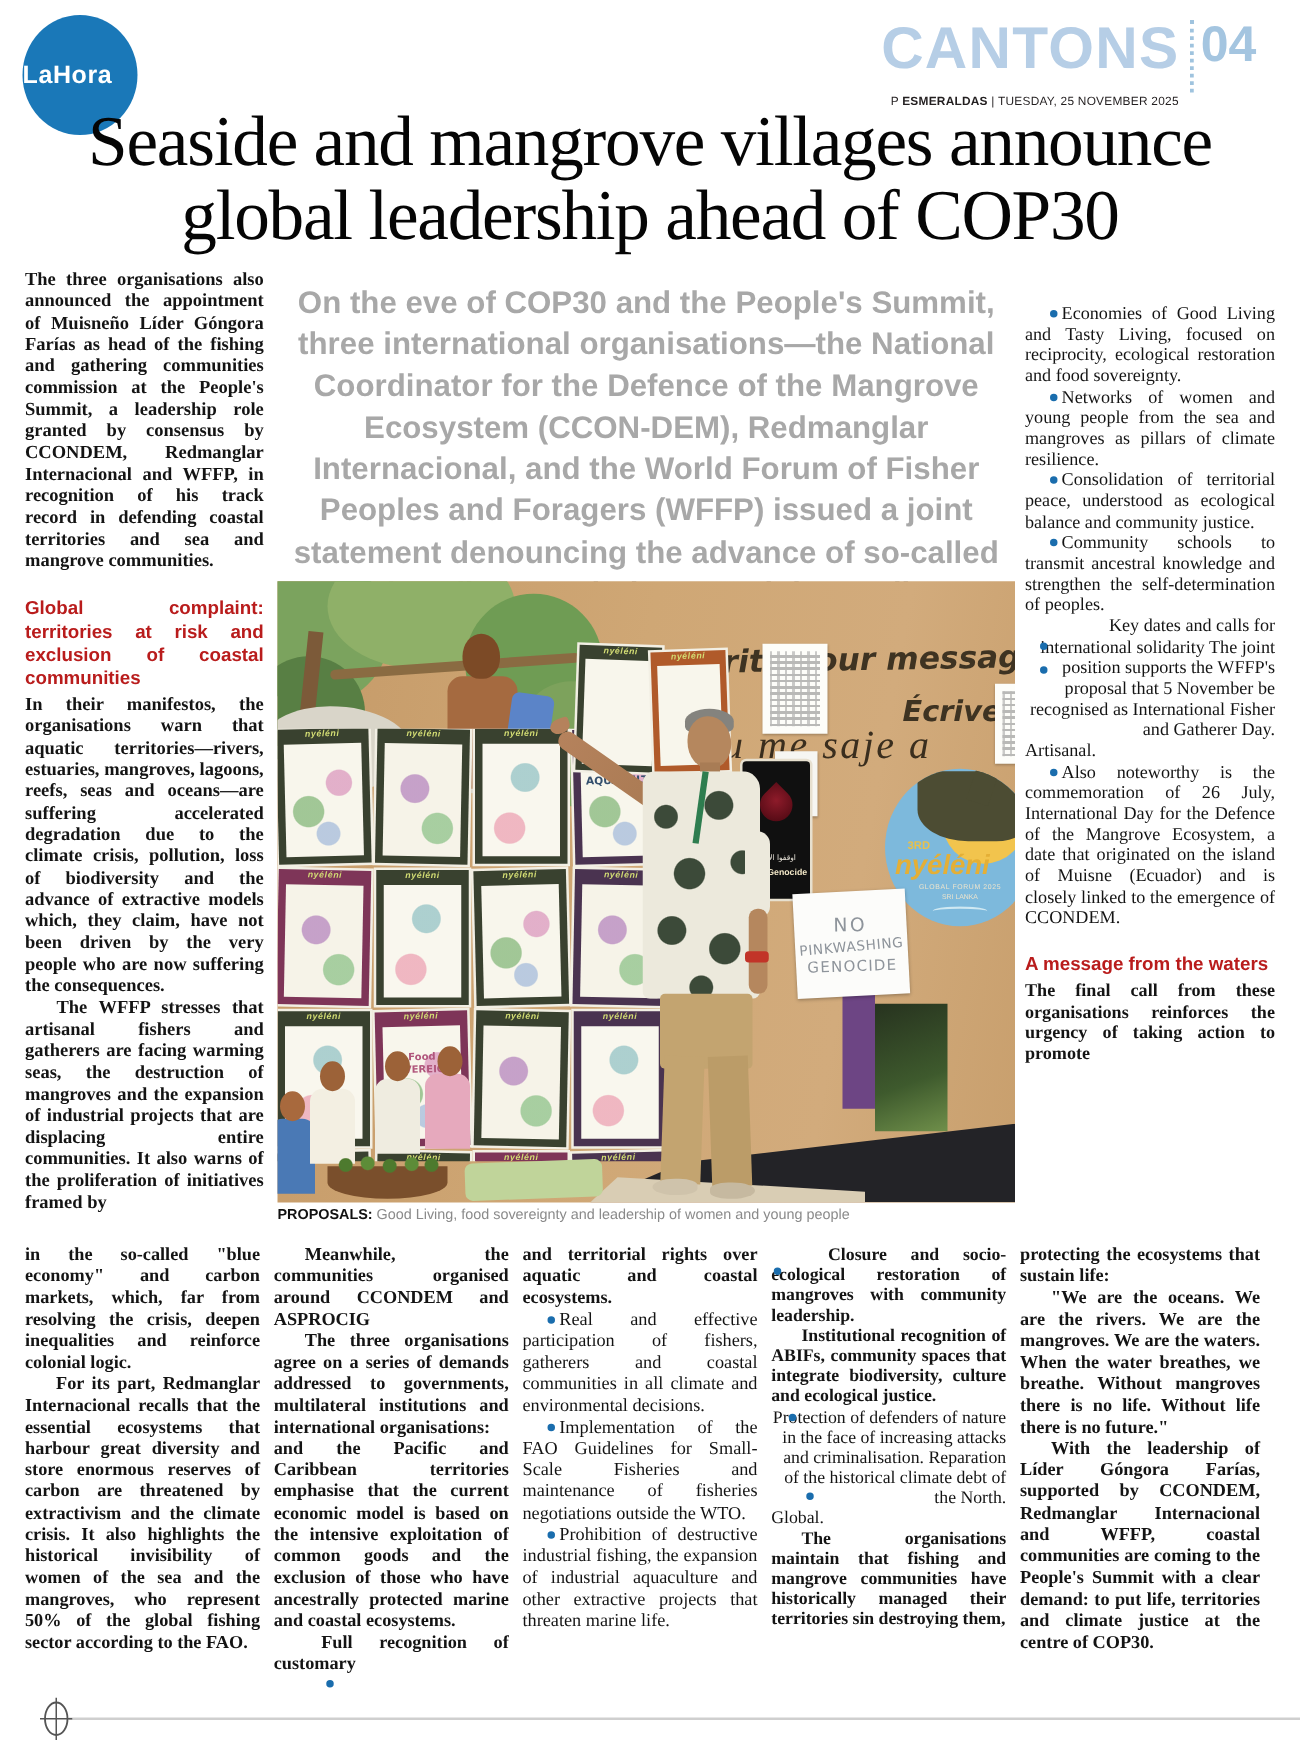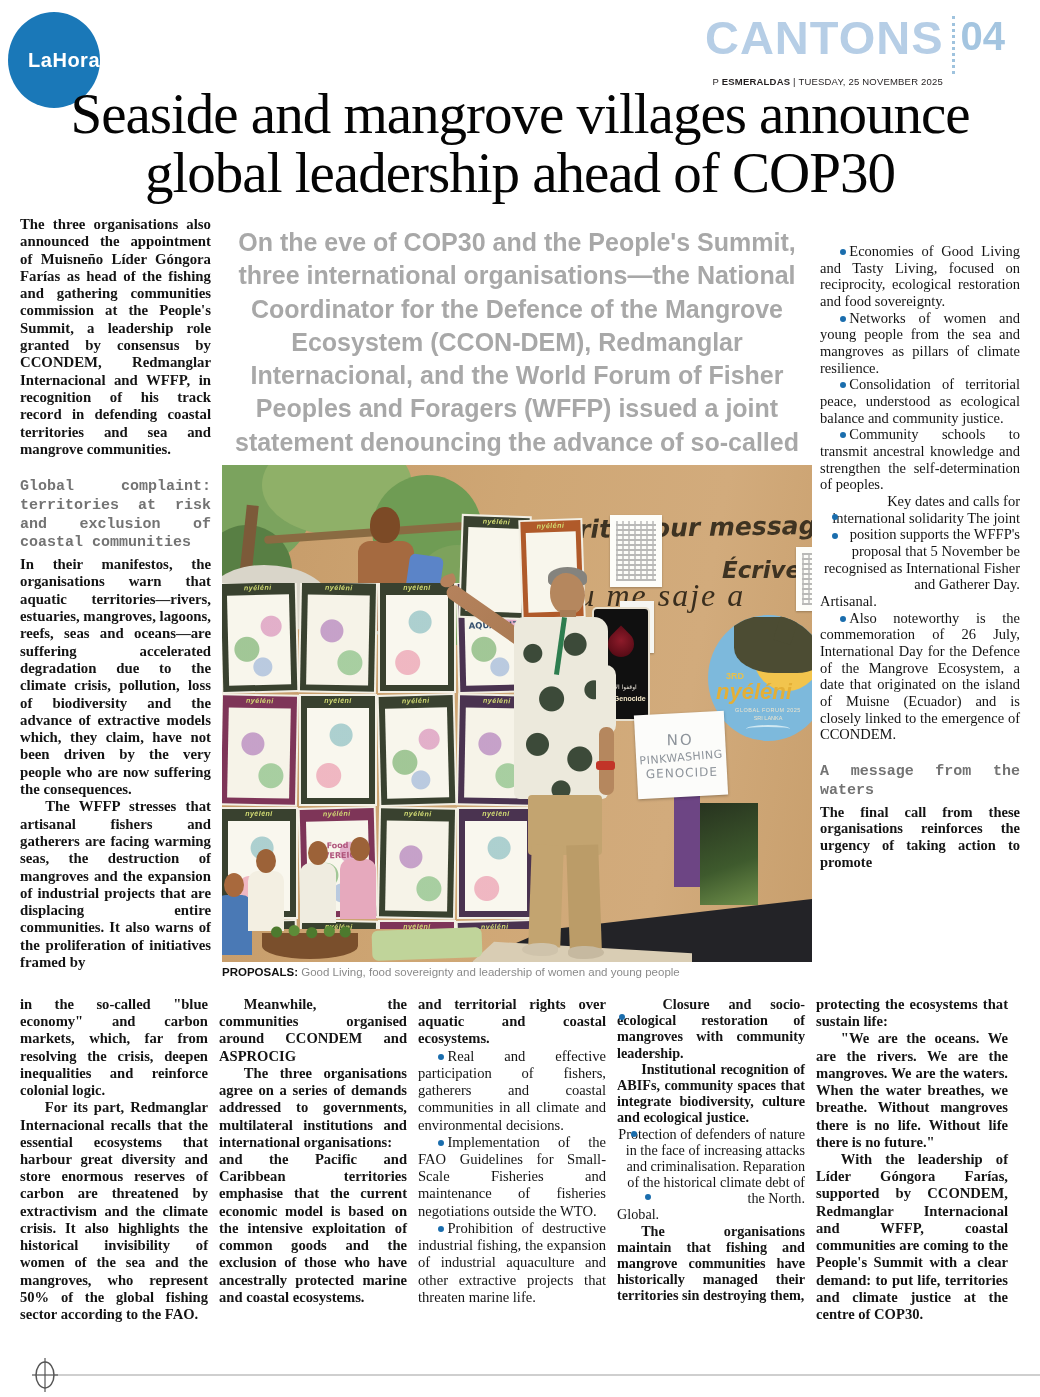--- a/index.html
+++ b/index.html
@@ -1,22 +1,22 @@
 <!DOCTYPE html>
 <html><head>
 <meta charset="utf-8">
 <style>
   * { margin:0; padding:0; box-sizing:border-box; }
   html,body { background:#ffffff; }
   body { width:1040px; height:1397px; position:relative; overflow:hidden;
          font-family:"Liberation Serif", serif; color:#141414; }
 
   
-  .logo-circle { position:absolute; left:8px; top:12px; width:92px; height:96px;
-    background:#1a78b8; border-radius:50%; display:flex; align-items:center; justify-content:flex-end; }
+  .logo-circle { position:absolute; left:18px; top:12px; width:92px; height:96px;
+    background:#1a78b8; border-radius:50%; display:flex; align-items:center; justify-content:flex-start; }
   .logo-text { color:#fff; font-family:"Liberation Sans",sans-serif; font-weight:bold; font-size:20px; letter-spacing:.5px; }
   .masthead { position:absolute; right:35px; top:14px; text-align:right; }
   .cantons-row { display:flex; align-items:flex-start; justify-content:flex-end; }
   .cantons { font-family:"Liberation Sans",sans-serif; font-weight:bold; font-size:47px;
     color:#b6cee6; letter-spacing:1px; line-height:1; }
   .dot-div { width:0; border-left:3px dotted #9fc3de; height:58px; margin:2px 6px 0 8px; }
   .pagenum { font-family:"Liberation Sans",sans-serif; font-weight:bold; font-size:40px;
     color:#a4c5e0; line-height:1.1; }
   .dateline { font-family:"Liberation Sans",sans-serif; font-size:9.5px; color:#231f20;
     margin-top:2px; margin-right:62px; letter-spacing:.2px; }
@@ -25,22 +25,22 @@
   
   .headline { position:absolute; left:20px; top:84px; width:1000px; text-align:center;
     font-family:"Liberation Serif",serif; font-weight:normal; font-size:57px;
     line-height:1.04; letter-spacing:-1px; color:#050505; }
 
   
   .col { position:absolute; font-size:14.8px; line-height:1.17; }
   .p { text-align:justify;font-weight:bold; }
   .ind { text-indent:1.7em; }
   .gaptop { margin-top:27px; }
-  .subhead { font-family:Liberation Mono, monospace; font-weight:bold; font-size:15px;
-    line-height:1.25; color:#737373; text-align:justify; margin:20px 0 3px 0; }
+  .subhead { font-family:Liberation Sans, sans-serif; font-weight:bold; font-size:15px;
+    line-height:1.25; color:#b91c1c; text-align:justify; margin:20px 0 3px 0; }
   .bullet { display:inline-block; width:5px; height:5px; border:3px solid #1a6dad;
     border-radius:50%; background:#fff; margin-right:3px; vertical-align:1px; }
   .bullet-p { text-align:justify; text-indent:1.4em; }
   .pr { text-align:right; position:relative; }
   .pr .bullet.hang1 { position:absolute; left:12px; top:21px; }
   .pr .bullet.hang2 { position:absolute; left:12px; top:40px; }
   .rel { position:relative; }
   .stray-bullet { position:absolute; }
 
   
@@ -459,20 +459,21 @@
 
   <div class="col" style="left:20px; top:996px; width:188px; font-size:14.6px; line-height:1.18;">
     <p class="p">in the so-called "blue economy" and carbon markets, which, far from resolving the crisis, deepen inequalities and reinforce colonial logic.</p>
     <p class="p ind">For its part, Redmanglar Internacional recalls that the essential ecosystems that harbour great diversity and store enormous reserves of carbon are threatened by extractivism and the climate crisis. It also highlights the historical invisibility of women of the sea and the mangroves, who represent 50% of the global fishing sector according to the FAO.</p>
   </div>
 
   <div class="col" style="left:219px; top:996px; width:188px; font-size:14.6px; line-height:1.18;">
     <p class="p ind">Meanwhile, the communities organised around CCONDEM and ASPROCIG</p>
     <p class="p ind">The three organisations agree on a series of demands addressed to governments, multilateral institutions and international organisations:</p>
     <p class="p">and the Pacific and Caribbean territories emphasise that the current economic model is based on the intensive exploitation of common goods and the exclusion of those who have ancestrally protected marine and coastal ecosystems.</p>
+    <p class="p rel" style="text-indent:2.6em;"><span>Full recognition of customary</span><span class="bullet stray-bullet" style="left:42px; bottom:-10px;"></span></p>
   </div>
 
   <div class="col" style="left:418px; top:996px; width:188px; font-size:14.6px; line-height:1.18;">
     <p class="p">and territorial rights over aquatic and coastal ecosystems.</p>
     <p class="bullet-p"><span class="bullet"></span><span>Real and effective participation of fishers, gatherers and coastal communities in all climate and environmental decisions.</span></p>
     <p class="bullet-p"><span class="bullet"></span><span>Implementation of the FAO Guidelines for Small-Scale Fisheries and maintenance of fisheries negotiations outside the WTO.</span></p>
     <p class="bullet-p"><span class="bullet"></span><span>Prohibition of destructive industrial fishing, the expansion of industrial aquaculture and other extractive projects that threaten marine life.</span></p>
   </div>
 
   <div class="col" style="left:617px; top:996px; width:188px; font-size:14.2px; line-height:1.14;">

